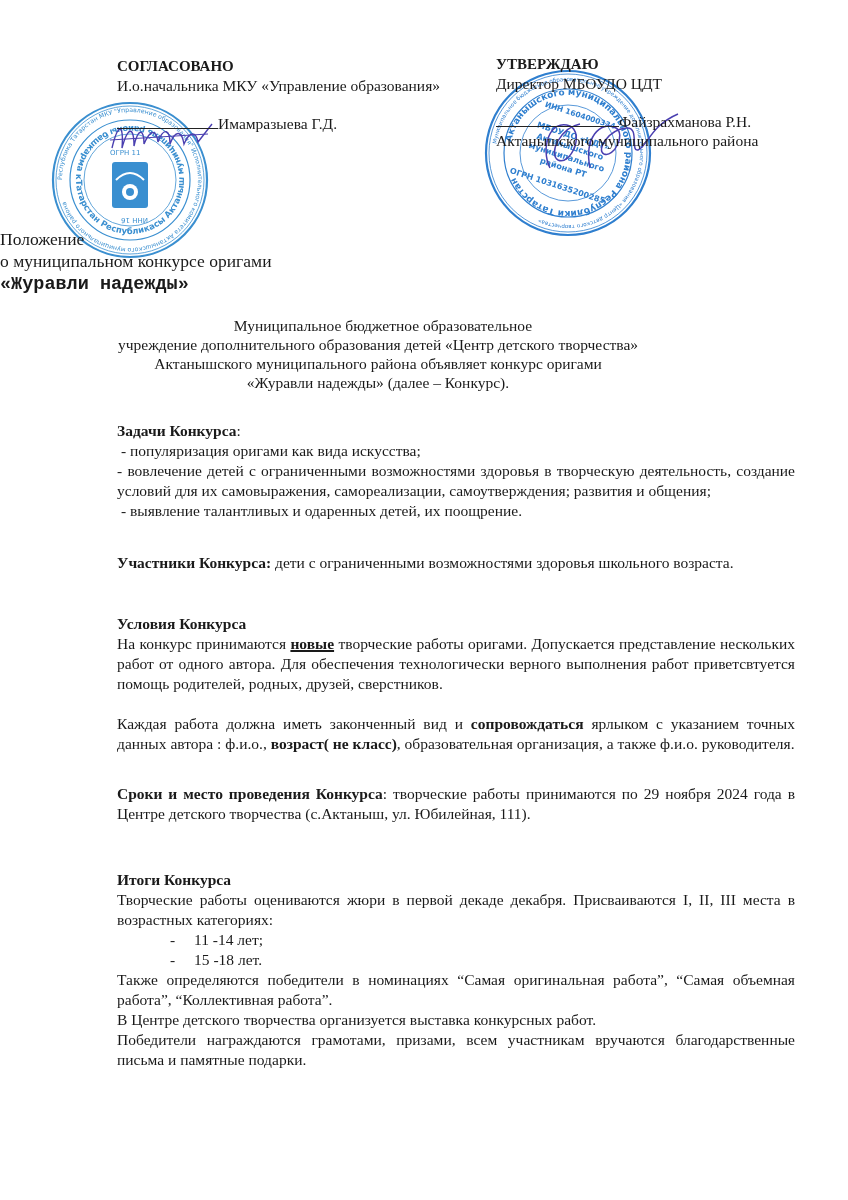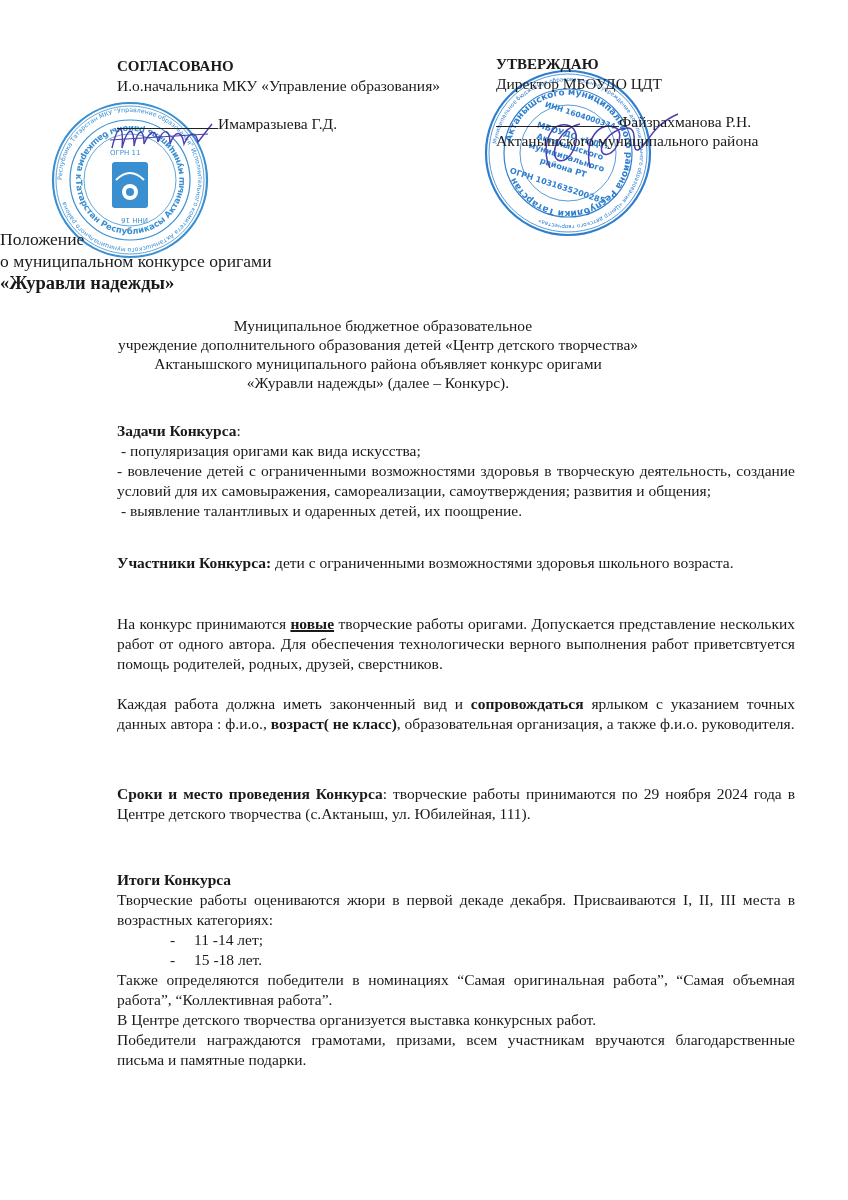--- a/index.html
+++ b/index.html
@@ -5,21 +5,21 @@
   html, body { margin: 0; padding: 0; }
   body {
     width: 848px; height: 1200px; background: #ffffff; position: relative; overflow: hidden;
     font-family: "Liberation Serif", "DejaVu Serif", serif; color: #1a1a1a;
   }
   .abs { position: absolute; }
   .hdr { font-size: 15.5px; line-height: 19px; }
   .hdr .caps { font-weight: bold; font-size: 15px; }
   .sigline { display: inline-block; border-bottom: 1px solid #222; vertical-align: baseline; }
   .title { left: 0; width: 848px; text-align: left; font-size: 17.5px; line-height: 22px; }
-  .title b { font-size: 18.5px; }
+  .title b { font-size: 18.5px; font-family: Liberation Mono, monospace; }
   .intro { left: 0; width: 756px; text-align: center; font-size: 15.5px; line-height: 19px; }
   .body { left: 117px; width: 678px; font-size: 15.5px; line-height: 20px; }
   .justify { text-align: justify; text-align-last: auto; }
   .bullet { padding-left: 53px; }
   .bullet span.dash { display: inline-block; width: 24px; }
   u { text-decoration-thickness: 1.5px; }
   svg.stamp { position: absolute; overflow: visible; }
 </style>
 </head>
 <body>
@@ -117,20 +117,21 @@
   <div style="white-space:pre;"> - популяризация оригами как вида искусства;</div>
   <div class="justify">- вовлечение детей с ограниченными возможностями здоровья в творческую деятельность, создание условий для их самовыражения, самореализации, самоутверждения; развития и общения;</div>
   <div style="white-space:pre;"> - выявление талантливых и одаренных детей, их поощрение.</div>
 </div>
 
 <div class="abs body justify" style="top:553px;">
   <b>Участники  Конкурса:</b><span> дети  с  ограниченными  возможностями  здоровья  школьного возраста.</span>
 </div>
 
 <div class="abs body" style="top:614px;">
+  <div><b>Условия Конкурса</b></div>
   <div class="justify"><span> На  конкурс  принимаются   </span><b><u>новые</u></b><span>  творческие  работы  оригами.   Допускается представление  нескольких  работ  от  одного  автора.  Для обеспечения технологически верного  выполнения  работ  приветсвтуется  помощь  родителей,  родных,  друзей, сверстников.</span></div>
   <div style="height:20px;"></div>
   <div class="justify"><span>Каждая работа должна иметь законченный вид и </span><b>сопровождаться</b><span> ярлыком с указанием точных данных  автора : ф.и.о., </span><b>возраст( не класс)</b><span>, образовательная организация, а также ф.и.о. руководителя.</span></div>
 </div>
 
 <div class="abs body justify" style="top:784px;">
   <b>Сроки   и место проведения Конкурса</b><span>: творческие работы принимаются по 29 ноября 2024   года в Центре детского творчества (с.Актаныш, ул. Юбилейная, 111).</span>
 </div>
 
 <div class="abs body" style="top:870px;">

